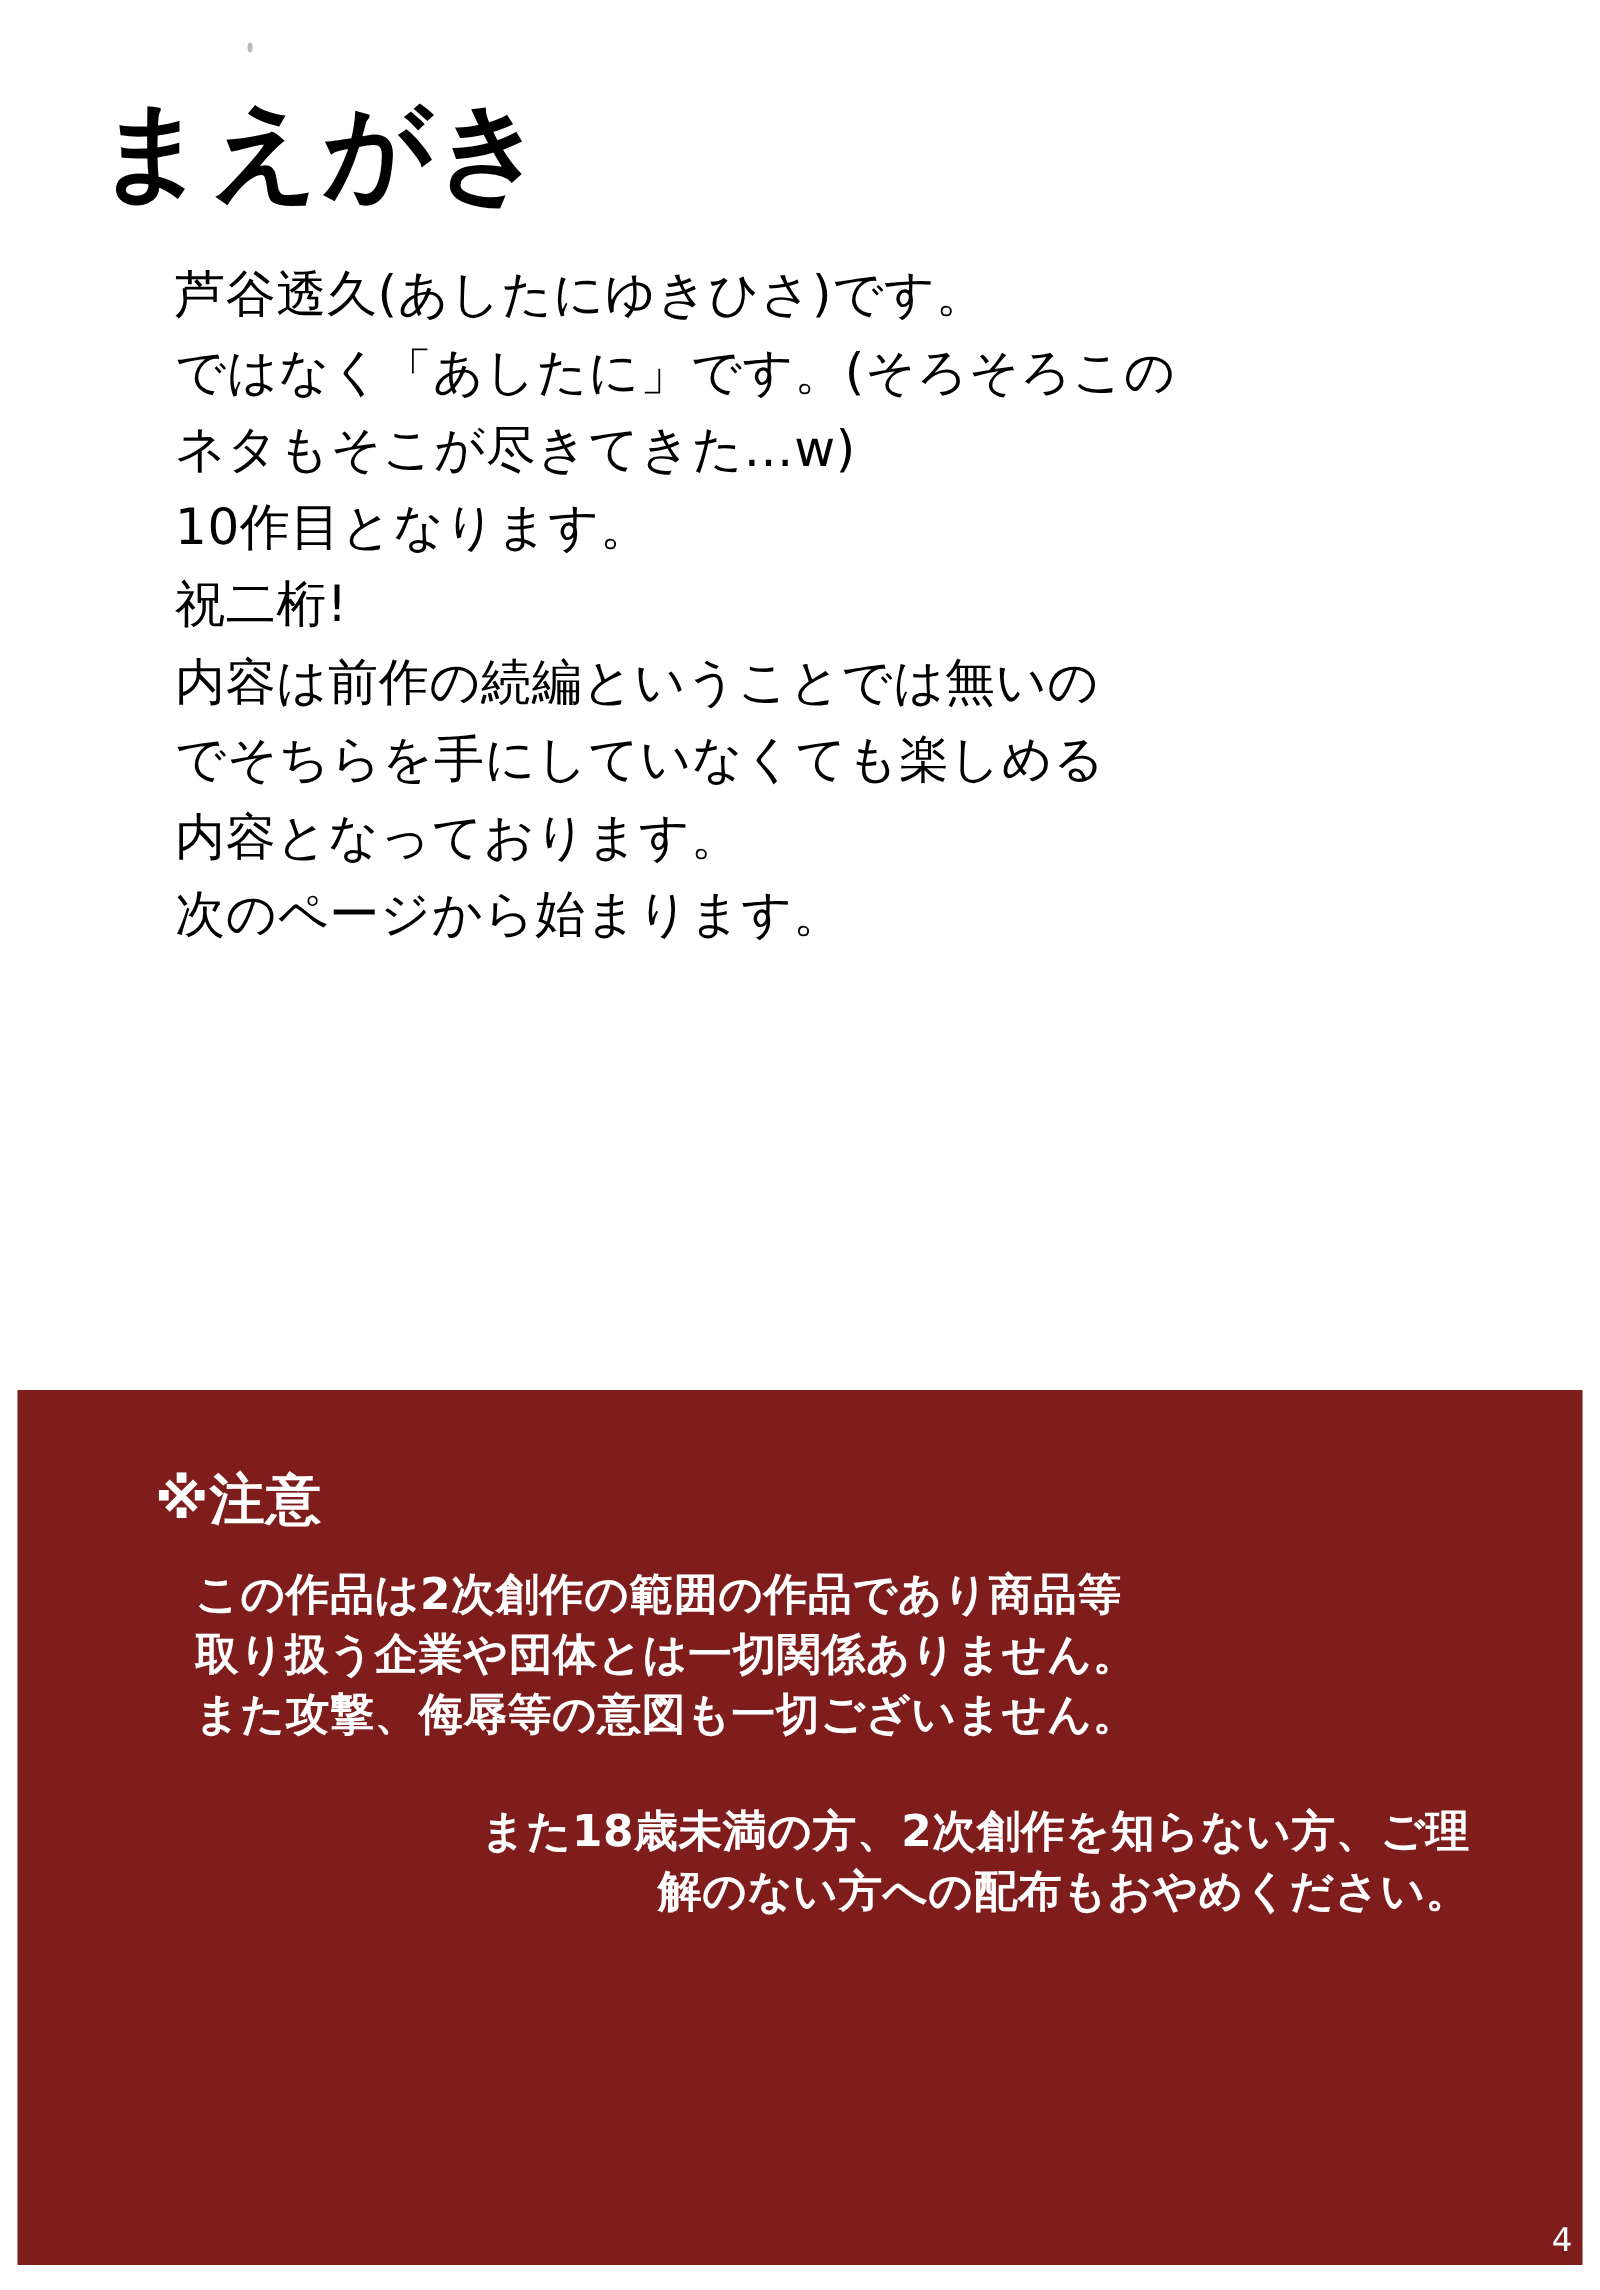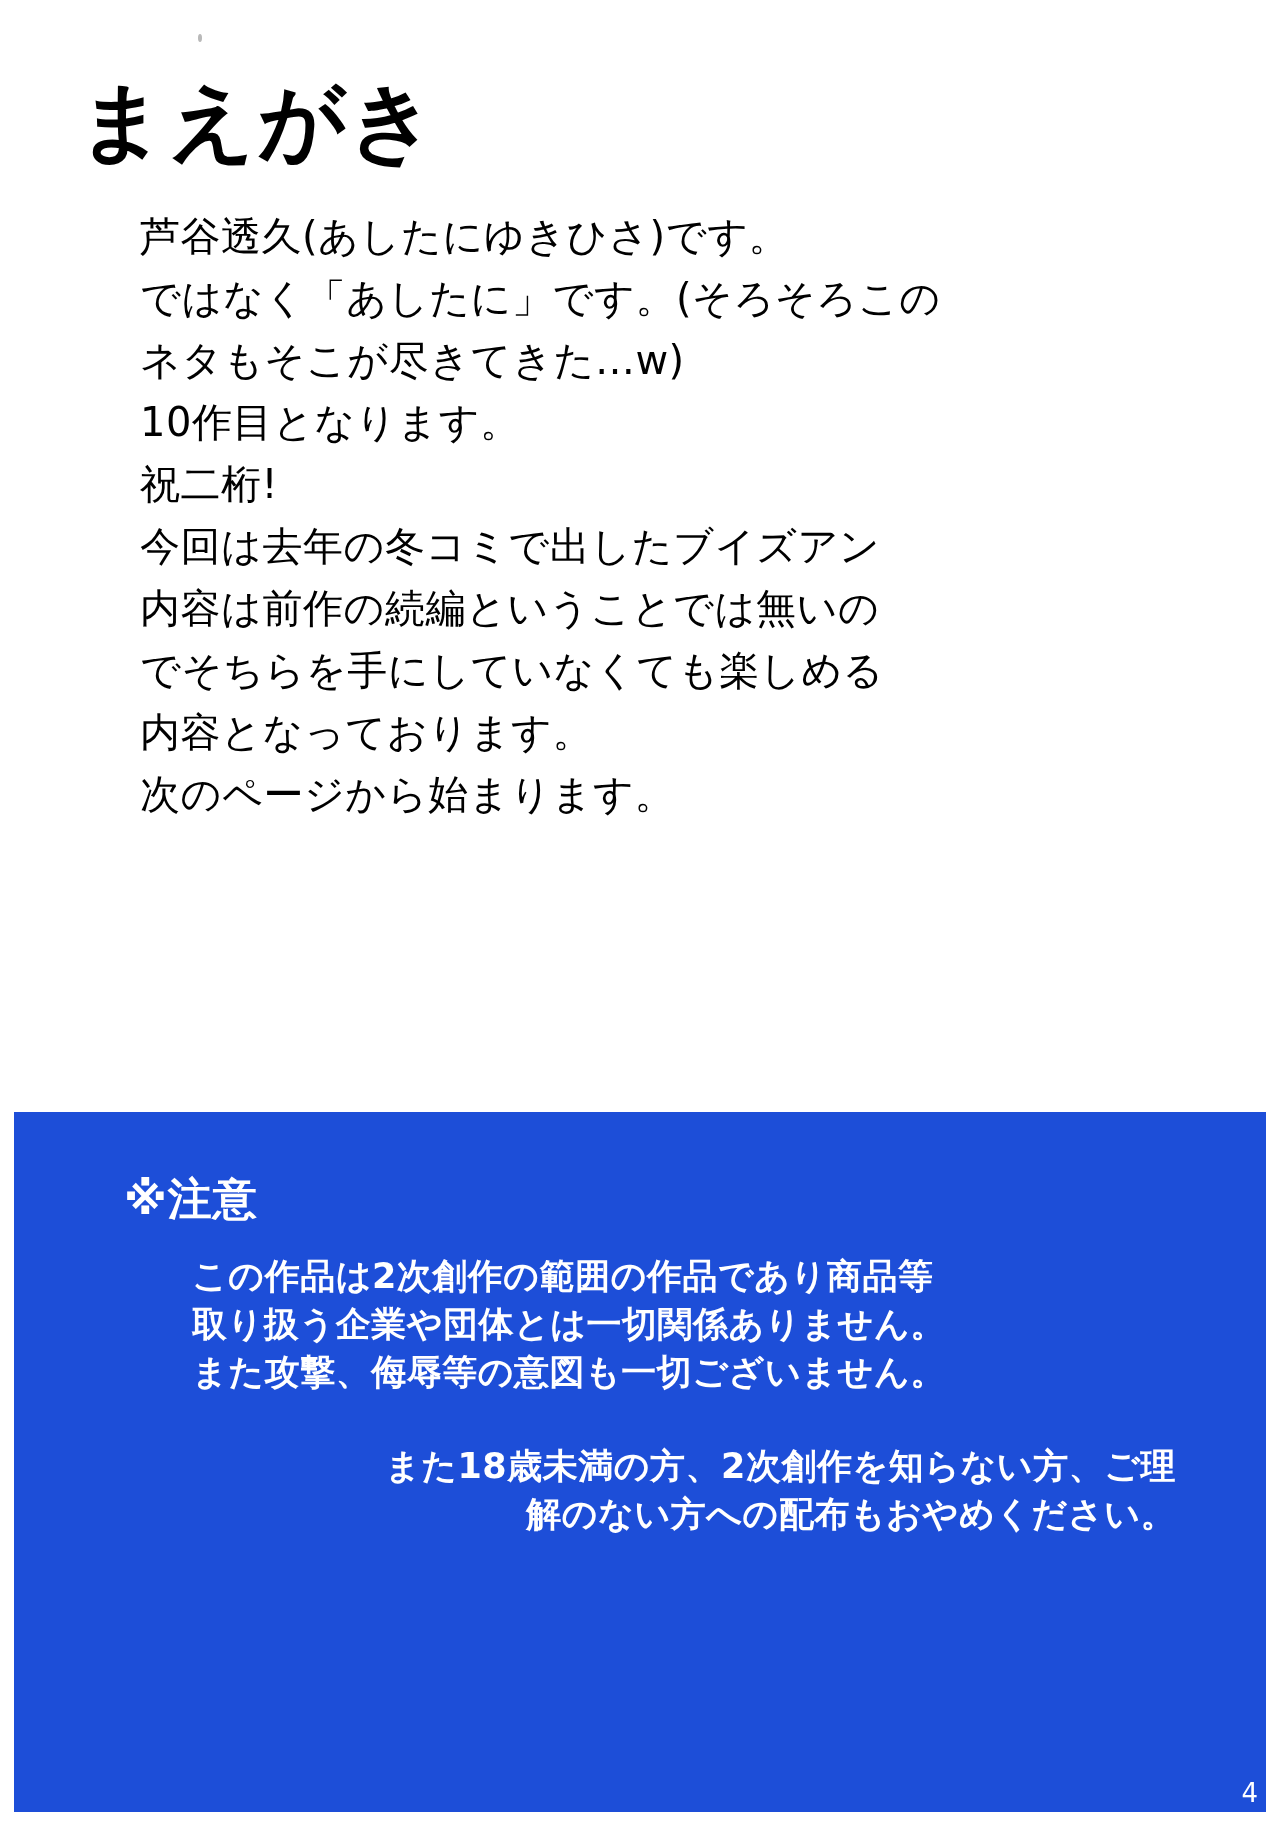--- a/index.html
+++ b/index.html
@@ -50,21 +50,21 @@
     letter-spacing: 0.5px;
   }
 
   
   .notice-box {
     position: absolute;
     left: 14px;
     top: 1112px;
     width: 1252px;
     height: 700px;
-    background: #1d4ed8;
+    background: #7f1d1d;
     color: #ffffff;
     overflow: hidden;
   }
   .notice-title {
     position: absolute;
     left: 110px;
     top: 58px;
     font-size: 44px;
     font-weight: 700;
     letter-spacing: 1px;
@@ -75,21 +75,21 @@
     left: 142px;
     width: 1020px;
     font-size: 35px;
     line-height: 48px;
     font-weight: 700;
     color: #ffffff;
     letter-spacing: 0.5px;
   }
   .notice-para.p1 { top: 140px; }
   .notice-para.p2 { top: 330px; text-align: right; }
-  .notice-line { white-space: nowrap; margin-left: 36px; }
+  .notice-line { white-space: nowrap; }
 
   
   .page-number {
     position: absolute;
     right: 8px;
     bottom: 4px;
     color: #ffffff;
     font-size: 26px;
     font-family: "DejaVu Sans", sans-serif;
   }
@@ -113,21 +113,20 @@
   <div class="speck"></div>
 
   <div class="heading">まえがき</div>
 
   <div class="body-block">
     <div class="body-line">芦谷透久(あしたにゆきひさ)です。</div>
     <div class="body-line">ではなく「あしたに」です。(そろそろこの</div>
     <div class="body-line">ネタもそこが尽きてきた…w)</div>
     <div class="body-line">10作目となります。</div>
     <div class="body-line">祝二桁!</div>
-    <div class="body-line">今回は去年の冬コミで出したブイズアン</div>
     <div class="body-line">内容は前作の続編ということでは無いの</div>
     <div class="body-line">でそちらを手にしていなくても楽しめる</div>
     <div class="body-line">内容となっております。</div>
     <div class="body-line">次のページから始まります。</div>
   </div>
 
   <div class="notice-box">
     <div class="notice-title">※注意</div>
 
     <div class="notice-para p1">

